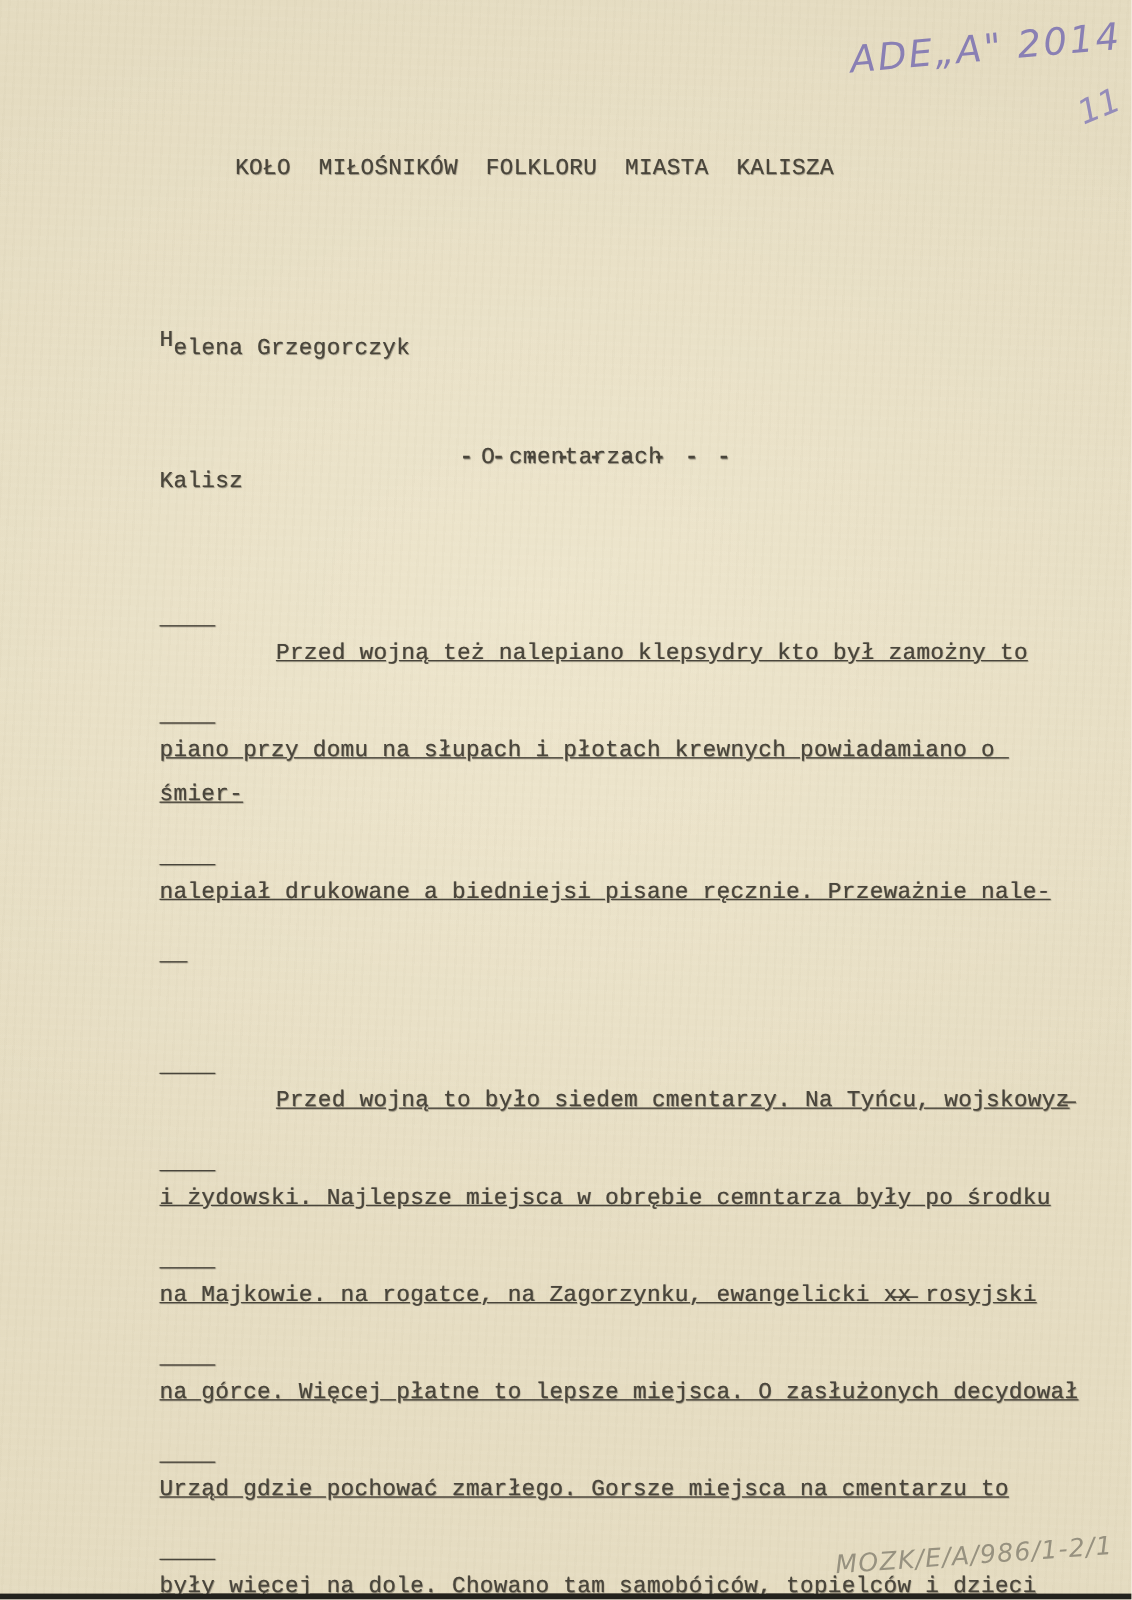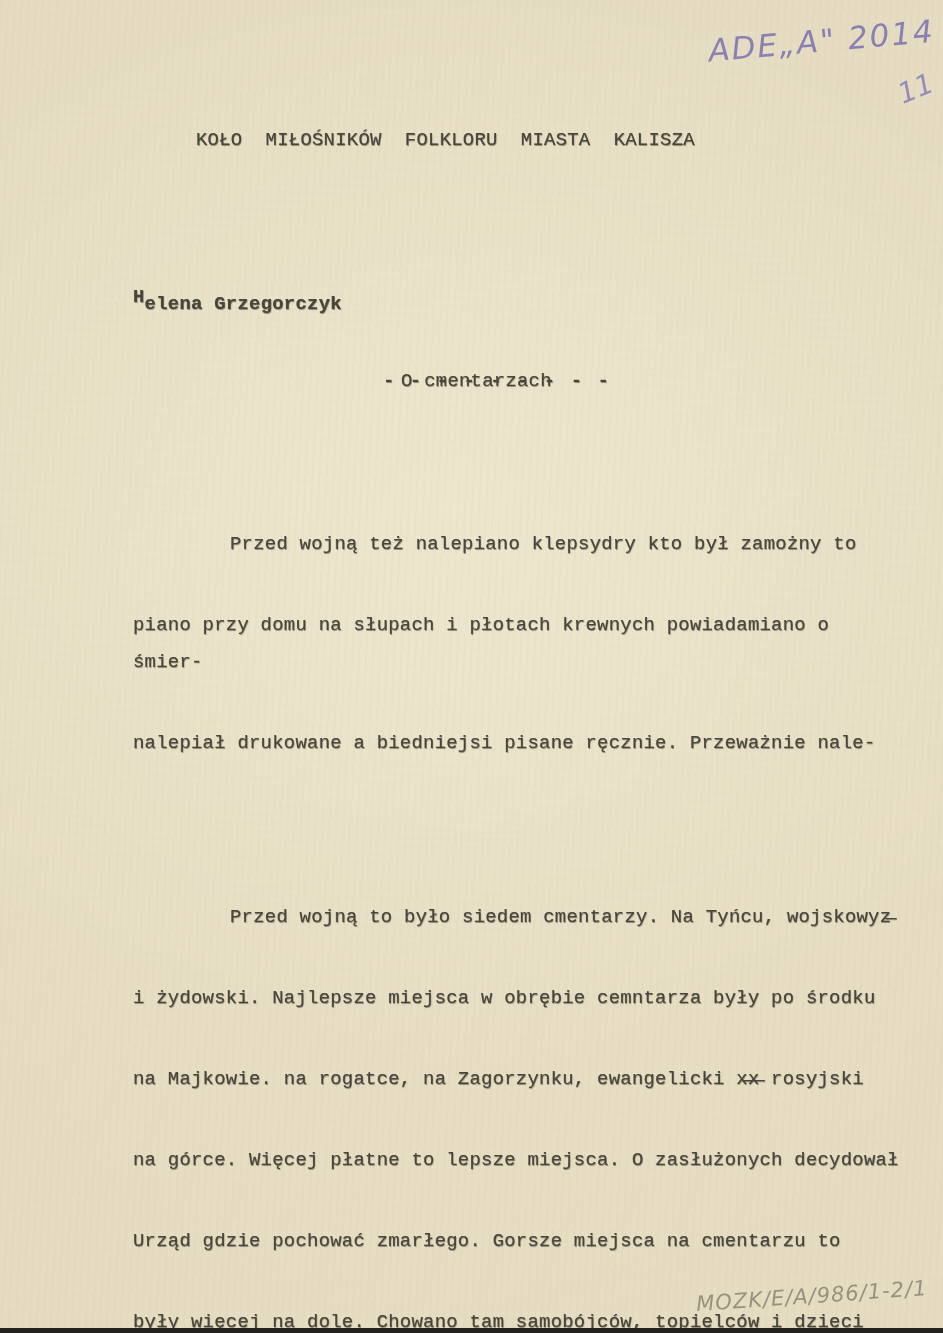--- a/index.html
+++ b/index.html
@@ -37,23 +37,22 @@
   .org-header {
     position: absolute;
     left: 196px;
     top: 129px;
     white-space: pre;
   }
 
   .author-block {
     position: absolute;
     left: 133px;
-    top: 212px;
+    top: 198px;
     line-height: 37px;
-    font-weight: bold;
   }
   .raised-initial {
     position: relative;
     top: -7px;
   }
 
   .doc-title {
     position: absolute;
     left: 401px;
     top: 370px;
@@ -66,21 +65,21 @@
     letter-spacing: 2px;
     text-shadow: 0.8px 0.8px 0.8px rgba(75,70,58,0.6);
   }
 
   .body-text {
     position: absolute;
     left: 133px;
     top: 438px;
     width: 770px;
   }
-  .para { margin: 0 0 5px 0; }
+  .para { margin: 0 0 5px 0; text-decoration: underline; }
   .line {
     line-height: 37px;
     min-height: 37px;
   }
   .line.indent { padding-left: 97px; }
 
   .hw-top-code {
     position: absolute;
     left: 708px;
     top: 22px;
@@ -131,20 +130,21 @@
 </head>
 <body>
 
 <div class="hw-top-code">ADE„A" 2014</div>
 <div class="hw-top-number">11</div>
 
 <div class="typed org-header">KOŁO  MIŁOŚNIKÓW  FOLKLORU  MIASTA  KALISZA</div>
 
 <div class="typed author-block">
   <div class="line"><span class="raised-initial">H</span><span>elena Grzegorczyk</span></div>
+  <div class="line">Kalisz</div>
 </div>
 
 <div class="typed doc-title">O cmentarzach</div>
 <div class="typed title-underline">- - - - - - - - -</div>
 
 <div class="typed body-text">
   <div class="para">
     <div class="line indent">Przed wojną też nalepiano klepsydry kto był zamożny to</div>
     <div class="line">piano przy domu na słupach i płotach krewnych powiadamiano o śmier-</div>
     <div class="line">nalepiał drukowane a biedniejsi pisane ręcznie. Przeważnie nale-</div>

